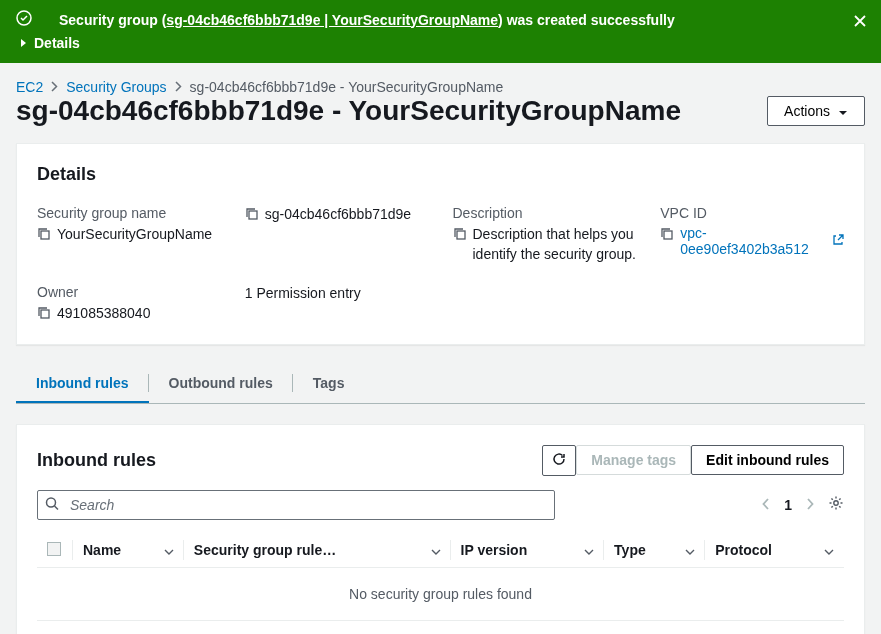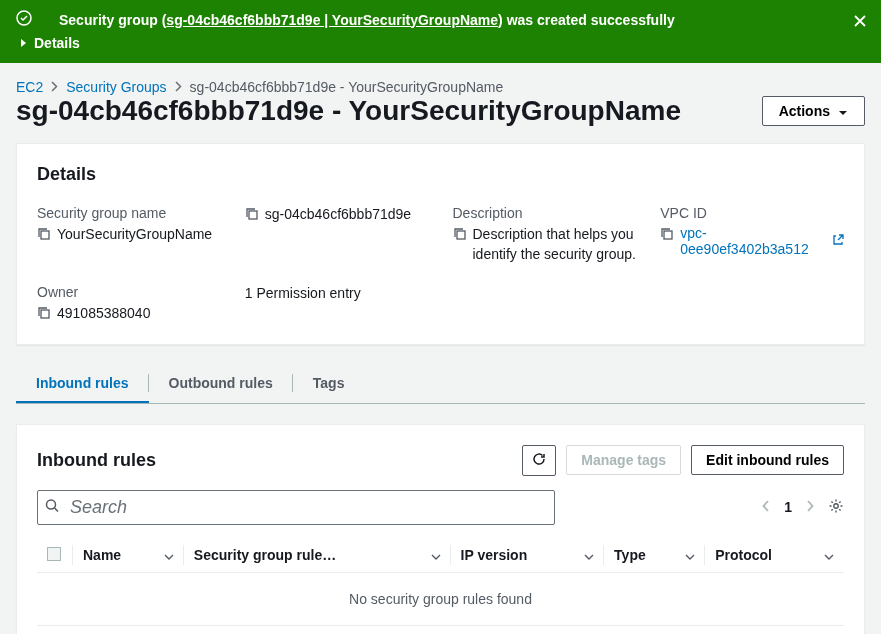--- a/index.html
+++ b/index.html
@@ -15,49 +15,49 @@
 
     .content { padding: 16px; }
     
     .breadcrumb { display: flex; align-items: center; gap: 8px; font-size: 14px; }
     .breadcrumb a { color: #0073bb; text-decoration: none; }
     .breadcrumb-sep { color: #687078; }
     .breadcrumb-current { color: #545b64; }
     
     .page-header { display: flex; justify-content: space-between; align-items: center; margin-bottom: 16px; }
     .page-title { font-size: 28px; font-weight: 700; color: #16191f; }
-    .actions-btn { border: 1px solid #545b64; background: #fff; padding: 6px 16px; font-size: 14px; font-weight: 700; cursor: pointer; display: flex; align-items: flex-start; gap: 8px; border-radius: 2px; }
+    .actions-btn { border: 1px solid #545b64; background: #fff; padding: 6px 16px; font-size: 14px; font-weight: 400; cursor: pointer; display: flex; align-items: flex-start; gap: 8px; border-radius: 2px; }
     
     .panel { background: #fff; border: 1px solid #eaeded; box-shadow: 0 1px 1px rgba(0,0,0,0.05); padding: 20px; margin-bottom: 20px; border-radius: 0; }
     .panel-title { font-size: 18px; font-weight: 700; margin-bottom: 20px; }
     
     .details-grid { display: grid; grid-template-columns: repeat(4, 1fr); gap: 20px 24px; }
     .detail-item { }
     .detail-label { color: #545b64; font-size: 14px; margin-bottom: 4px; }
     .detail-value { display: flex; align-items: flex-start; gap: 6px; color: #16191f; }
     .detail-value-text { line-height: 1.4; }
     .copy-icon { flex-shrink: 0; margin-top: 2px; cursor: pointer; }
     .vpc-link { color: #0073bb; cursor: pointer; display: inline-flex; align-items: center; gap: 4px; }
     
     .tabs { display: flex; border-bottom: 1px solid #aab7b8; margin-bottom: 20px; }
     .tab { padding: 10px 20px; font-weight: 700; cursor: pointer; color: #545b64; border-bottom: 2px solid transparent; position: relative; }
     .tab.active { color: #0073bb; border-bottom: 2px solid #0073bb; }
     .tab:not(:last-child)::after { content: ""; position: absolute; right: 0; top: 25%; height: 50%; width: 1px; background: #aab7b8; }
     
     .rules-panel { background: #fff; border: 1px solid #eaeded; box-shadow: 0 1px 1px rgba(0,0,0,0.05); padding: 20px; }
     .rules-header { display: flex; justify-content: space-between; align-items: center; margin-bottom: 14px; }
     .rules-title { font-size: 18px; font-weight: 700; }
-    .rules-actions { display: flex; gap: 10px; align-items: center; margin-left: 20px; }
+    .rules-actions { display: flex; align-items: center; margin-left: 20px; }
     .btn { border: 1px solid #545b64; background: #fff; padding: 6px 14px; font-size: 14px; font-weight: 700; cursor: pointer; border-radius: 2px; }
     .btn.icon-only { padding: 6px 9px; }
     .btn.disabled { color: #aab7b8; border-color: #d5dbdb; cursor: not-allowed; }
     
     .search-row { display: flex; justify-content: space-between; align-items: center; gap: 12px; margin-bottom: 14px; }
     .search-box { flex: 1; max-width: 518px; position: relative; }
-    .search-input { width: 100%; padding: 6px 10px 6px 32px; border: 1px solid #687078; border-radius: 2px; font-size: 18px; font-style: italic; color: #0f172a; }
+    .search-input { width: 100%; padding: 6px 10px 6px 32px; border: 1px solid #687078; border-radius: 2px; font-size: 14px; font-style: italic; color: #0f172a; }
     .search-input::placeholder { font-style: italic; color: #687078; }
     .search-icon-wrap { position: absolute; left: 8px; top: 50%; transform: translateY(-50%); }
     .pagination { display: flex; align-items: center; gap: 14px; }
     .page-arrow { color: #aab7b8; cursor: pointer; }
     .page-num { font-weight: 700; }
     .gear { cursor: pointer; }
     
     .table { width: 100%; border-collapse: collapse; }
     .table th { text-align: left; font-weight: 700; padding: 8px 10px; border-bottom: 1px solid #eaeded; position: relative; font-size: 14px; }
     .table th:not(:last-child)::after { content: ""; position: absolute; right: 0; top: 20%; height: 60%; width: 1px; background: #eaeded; }

